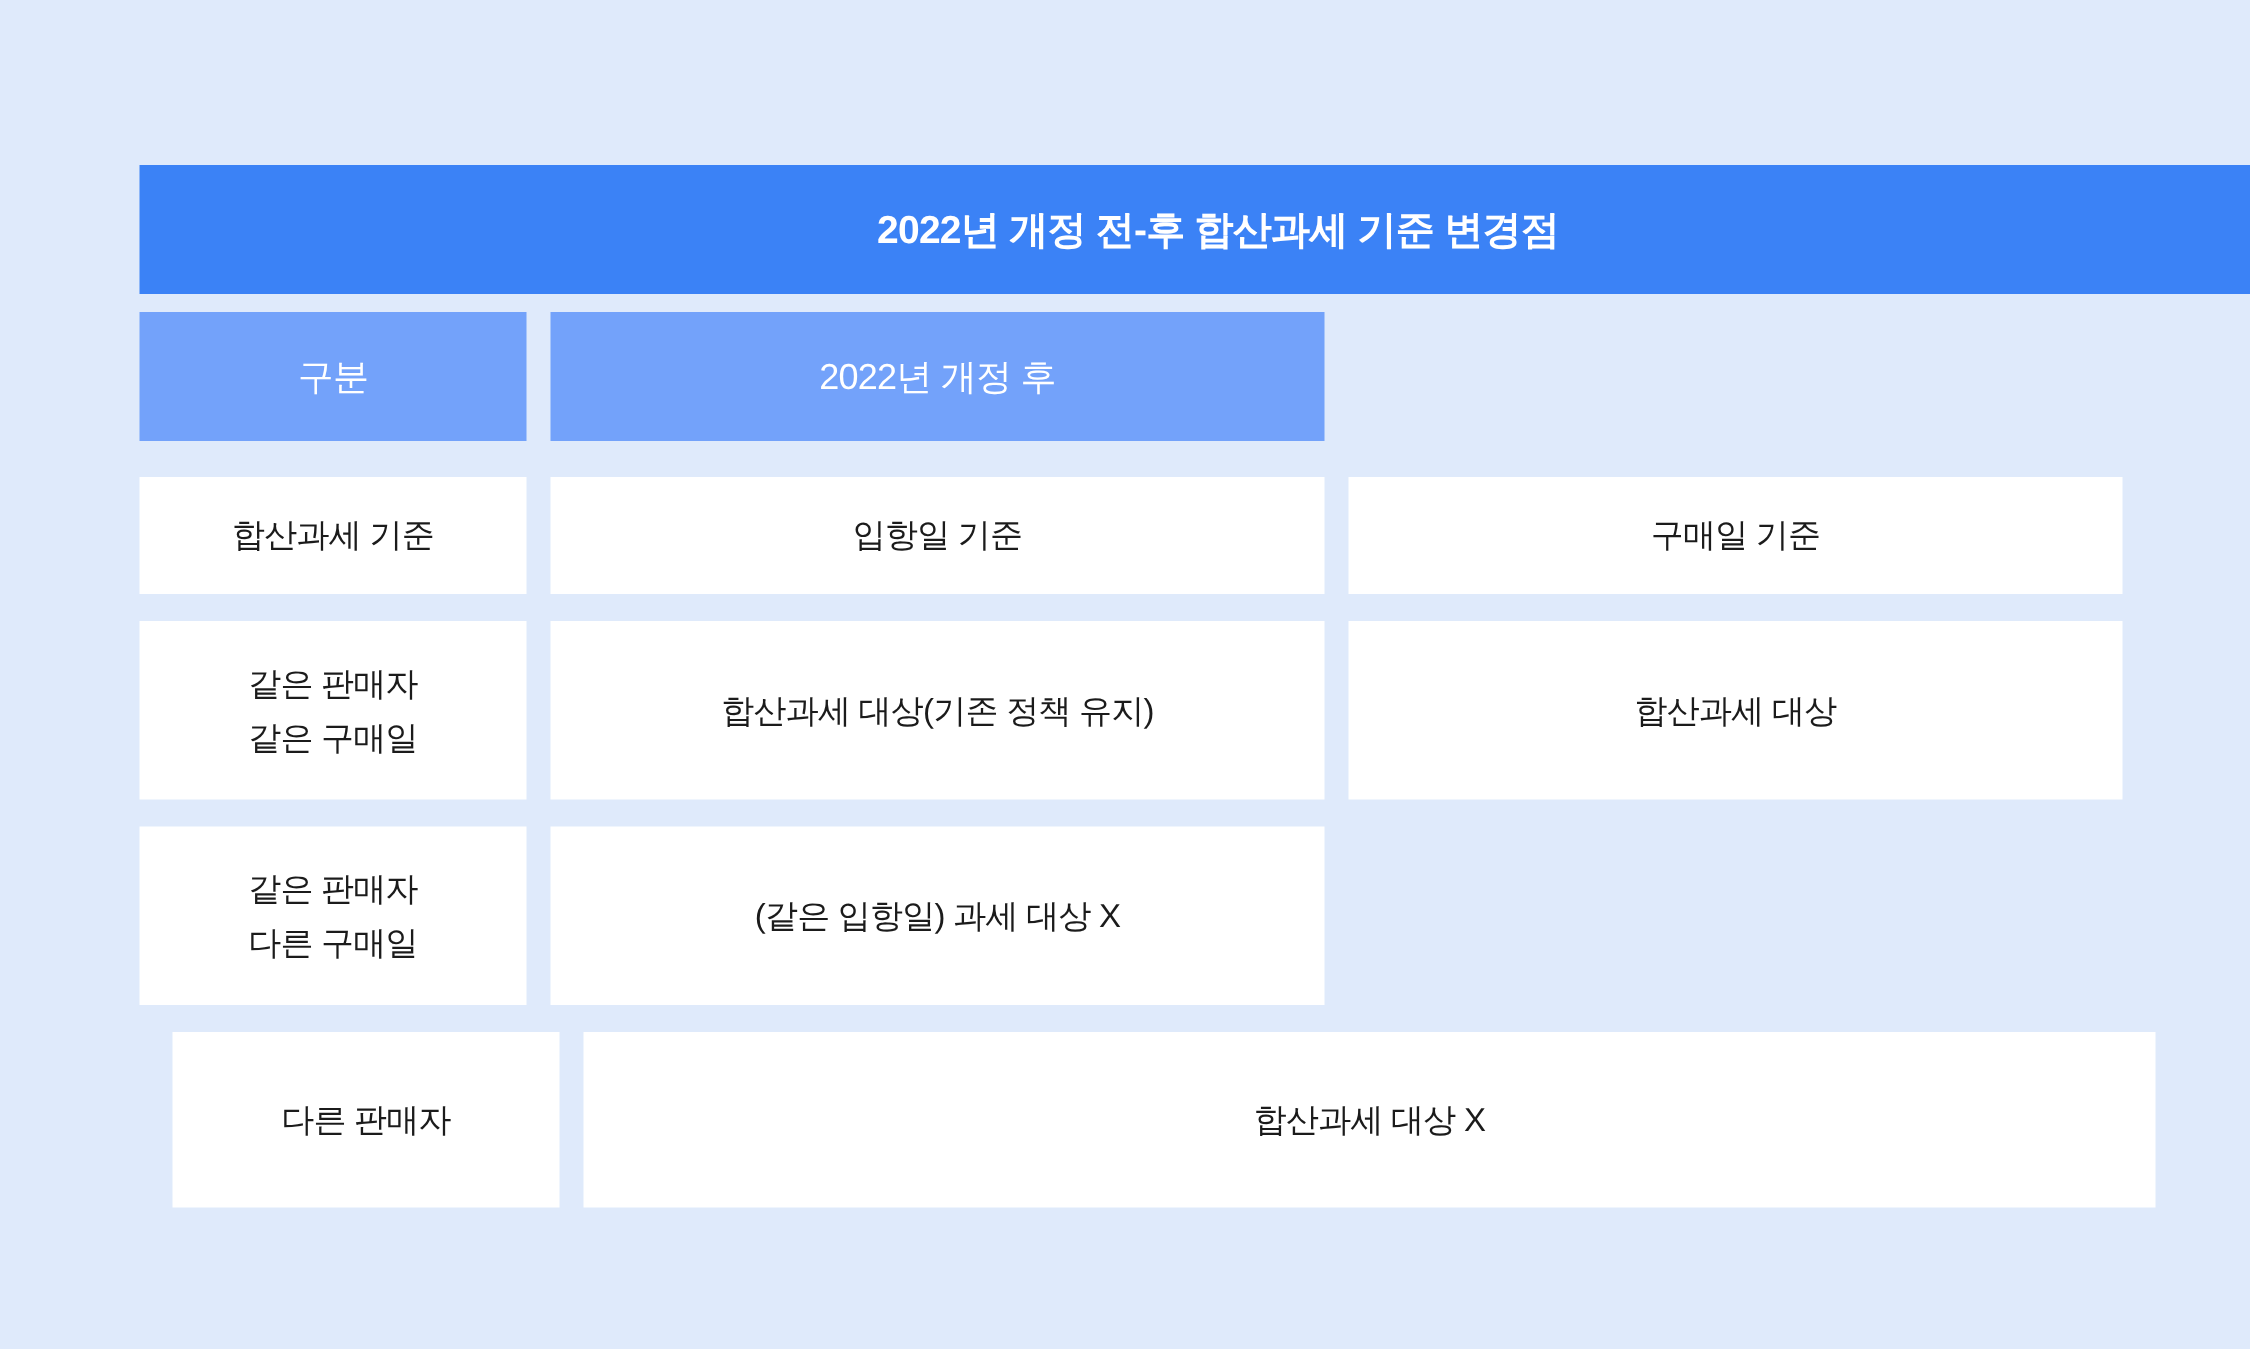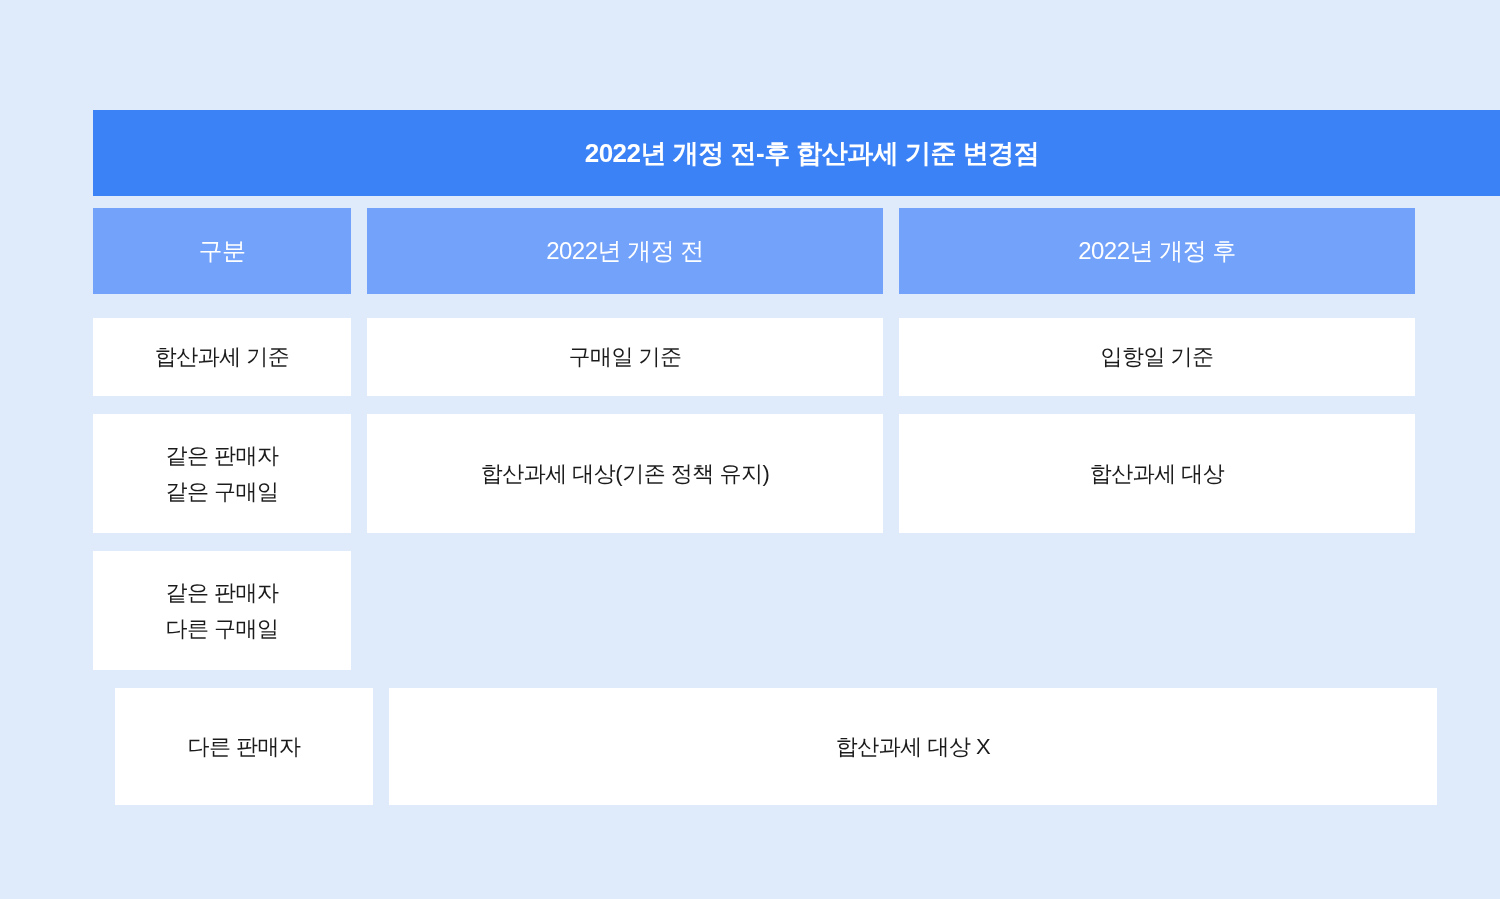--- a/index.html
+++ b/index.html
@@ -79,40 +79,40 @@
 <body>
 
 <div class="board">
 
   <div class="title-bar">
     <span class="title-text">2022년 개정 전-후 합산과세 기준 변경점</span>
   </div>
 
   <div class="grid header-row">
     <div class="cell header-cell">구분</div>
-    <div class="cell header-cell">2022년 개정 전</div>
     <div class="cell header-cell">2022년 개정 후</div>
   </div>
 
   <div class="grid data-row-1">
     <div class="cell body-cell h78">합산과세 기준</div>
+    <div class="cell body-cell h78">입항일 기준</div>
     <div class="cell body-cell h78">구매일 기준</div>
-    <div class="cell body-cell h78">입항일 기준</div>
   </div>
 
   <div class="grid data-row-2">
     <div class="cell body-cell h119">같은 판매자
 같은 구매일</div>
     <div class="cell body-cell h119">합산과세 대상(기존 정책 유지)</div>
     <div class="cell body-cell h119">합산과세 대상</div>
   </div>
 
   <div class="grid data-row-3">
     <div class="cell body-cell h119">같은 판매자
 다른 구매일</div>
+    <div class="cell body-cell h119">(같은 입항일) 과세 대상 X</div>
   </div>
 
   <div class="grid data-row-4">
     <div class="cell body-cell h117">다른 판매자</div>
     <div class="cell body-cell h117 merged">합산과세 대상 X</div>
   </div>
 
 </div>
 
 </body></html>

